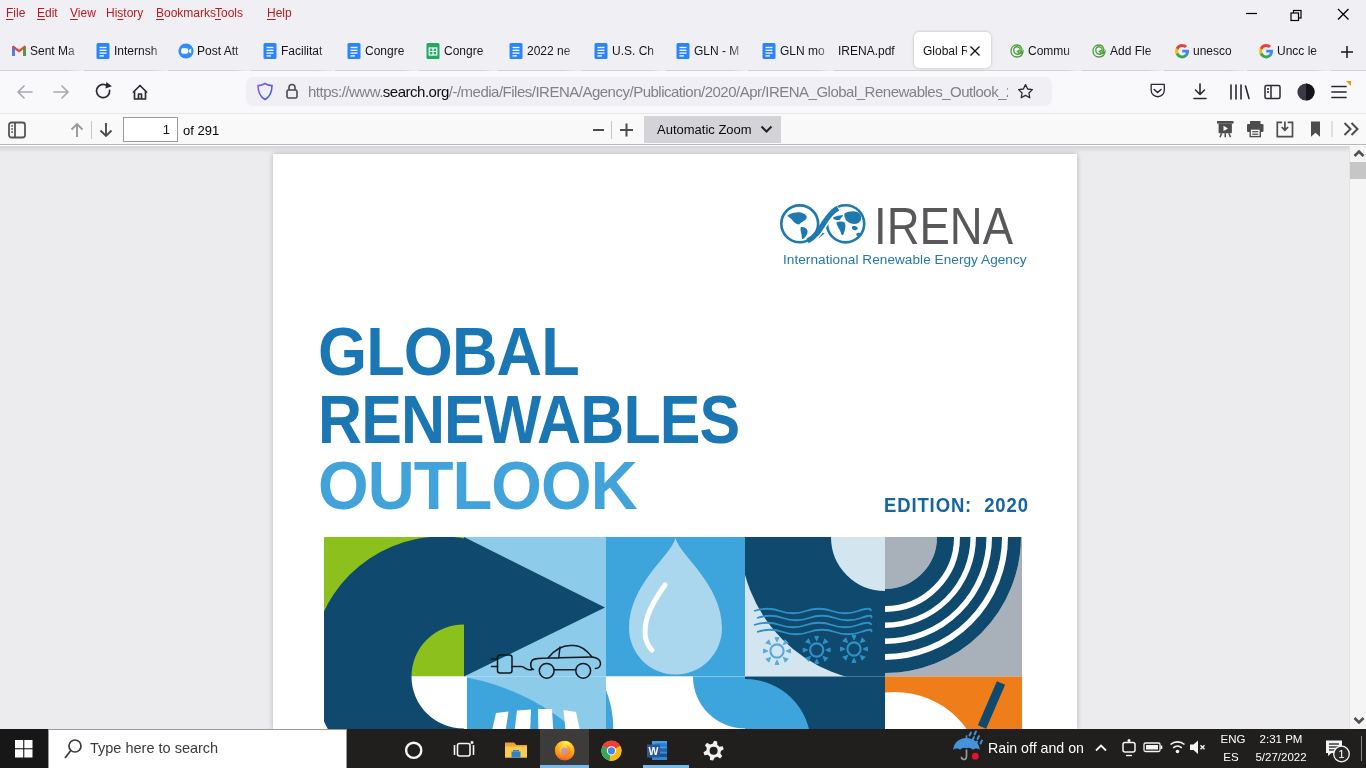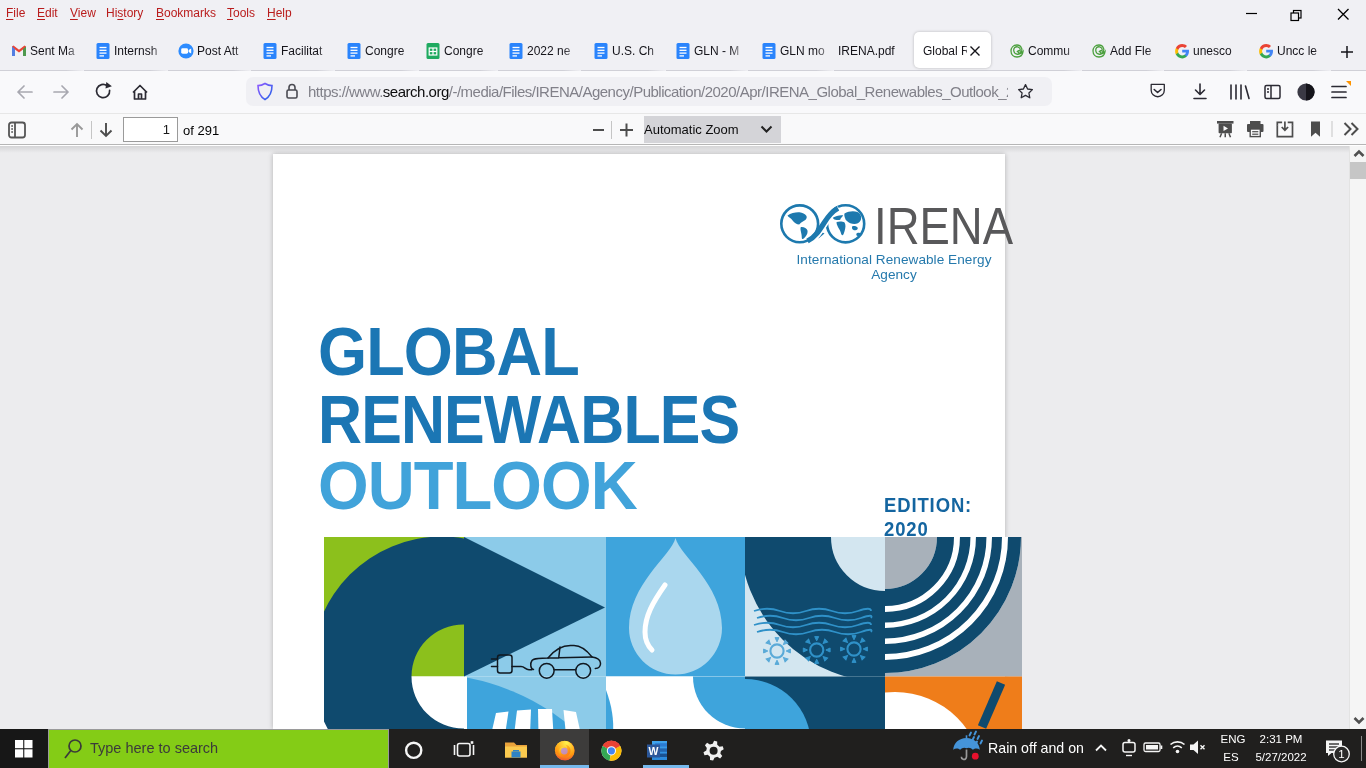--- a/index.html
+++ b/index.html
@@ -21,62 +21,62 @@
 #activetab .ttl { position:absolute; left:9px; top:12px; font-size:12px; color:#15141a; white-space:nowrap; width:44px; overflow:hidden;}
 #activetab .fade { position:absolute; right:12px; top:0; width:16px; height:33px; background:linear-gradient(90deg, rgba(255,255,255,0), #fff 70%); }
 
 #navbar { left:0; top:71px; width:1366px; height:42px; background:#f9f9fb; }
 #urlbar { position:absolute; left:246px; top:6px; width:806px; height:29px; background:#f0f0f4; border-radius:7px; }
 #urltext { position:absolute; left:62px; top:6px; font-size:15px; color:#818089; white-space:nowrap; width:700px; overflow:hidden; letter-spacing:-0.5px;}
 #urltext b { color:#0c0c0d; font-weight:normal; }
 
 #pdfbar { left:0; top:113px; width:1366px; height:32px; background:#f9f9fa; border-top:1px solid #e7e7e7; border-bottom:1px solid #b6b6b6; }
 #pagebox { position:absolute; left:123px; top:3px; width:55px; height:25px; background:#fff; border:1px solid #9a9a9a; font-size:13px; color:#1a1a1a; text-align:right; padding-right:7px; line-height:23px;}
-#zoomsel { position:absolute; left:644px; top:2px; width:137px; height:27px; background:#d4d4d8; font-size:13px; color:#0c0c0d; line-height:27px; }
+#zoomsel { position:absolute; left:644px; top:2px; width:137px; height:27px; background:#d4d4d8; font-size:13px; color:#0c0c0d; line-height:27px; padding-left:13px; }
 .vsep { position:absolute; width:1px; height:18px; top:7px; background:#c5c5c5; }
 
 
 #viewer { left:0; top:146px; width:1366px; height:583px; background:#ececee; }
 #vshadow { position:absolute; left:0; top:0; width:1366px; height:7px; background:linear-gradient(180deg, rgba(0,0,0,0.10), rgba(0,0,0,0)); }
-#page { position:absolute; left:273px; top:8px; width:732px; height:575px; background:#fff; box-shadow:0 0 5px rgba(0,0,0,0.25); }
+#page { position:absolute; left:273px; top:8px; width:804px; height:575px; background:#fff; box-shadow:0 0 5px rgba(0,0,0,0.25); }
 
 
 #scroll { position:absolute; left:1349px; top:0; width:17px; height:583px; background:#f5f5f5; border-left:1px solid #e3e3e3;}
 #sthumb { position:absolute; left:1px; top:16px; width:16px; height:17px; background:#c6c6c6; }
 
 
 #glogo { position:absolute; left:506px; top:49px; }
 #irena-word { position:absolute; left:601px; top:42px; font-size:52px; color:#58585a; letter-spacing:0px; transform:scaleX(0.875); transform-origin:0 0; }
 #irena-sub { position:absolute; left:510px; top:98px; font-size:13.6px; color:#2579ac; letter-spacing:0.05px;text-align:center; }
 .bigtitle { position:absolute; left:45px; font-weight:bold; letter-spacing:-1px; transform-origin:0 0; }
 #t1 { top:158px; font-size:68.5px; color:#1b76b4; transform:scaleX(0.921); }
 #t2 { top:226px; font-size:68.5px; color:#1b76b4; transform:scaleX(0.890); }
 #t3 { top:292px; font-size:68.5px; color:#41a3da; transform:scaleX(0.950); }
 #edition { position:absolute; left:611px; top:339px; font-size:21px; font-weight:bold; color:#1465a0; letter-spacing:1px; transform:scaleX(0.88); transform-origin:0 0; }
 #mosaic { position:absolute; left:51px; top:383px; }
 
 
 #taskbar { left:0; top:729px; width:1366px; height:39px; background:#201f1e; }
 #startbtn { position:absolute; left:0; top:0; width:48px; height:39px; background:#171717; }
-#searchbox { position:absolute; left:48px; top:0; width:341px; height:39px; background:#84cc16; border:1px solid #9a9a9a; border-bottom:none; }
+#searchbox { position:absolute; left:48px; top:0; width:299px; height:39px; background:#ffffff; border:1px solid #9a9a9a; border-bottom:none; }
 #searchtxt { position:absolute; left:41px; top:10px; font-size:14.5px; color:#3b3b3b; }
 #fxtile { position:absolute; left:540px; top:0; width:49px; height:39px; background:#3d3c3b; }
 .underline-b { position:absolute; top:36px; height:3px; background:#76b9ed; }
 </style>
 </head>
 <body>
 <div id="screen">
 
   <div id="menubar" class="abs">
     <span class="mi" style="left:6px;"><u>F</u>ile</span>
     <span class="mi" style="left:37px;"><u>E</u>dit</span>
     <span class="mi" style="left:70px;"><u>V</u>iew</span>
     <span class="mi" style="left:106px;">Hi<u>s</u>tory</span>
     <span class="mi" style="left:156px;"><u>B</u>ookmarks</span>
-    <span class="mi" style="left:227px;"><u>T</u>ools</span>
+    <span class="mi" style="left:215px;"><u>T</u>ools</span>
     <span class="mi" style="left:267px;"><u>H</u>elp</span>
 
     <svg class="abs" style="left:1240px; top:0;" width="126" height="28" viewBox="0 0 126 28">
       <line x1="6" y1="13.5" x2="17" y2="13.5" stroke="#000" stroke-width="1.2"></line>
       <rect x="53.5" y="10.5" width="7.5" height="7.5" fill="none" stroke="#000" stroke-width="1.2"></rect>
       <rect x="51" y="13" width="7.5" height="7.5" fill="#f0f0f4" stroke="#000" stroke-width="1.2"></rect>
       <path d="M98 9 L108.5 19.5 M108.5 9 L98 19.5" stroke="#000" stroke-width="1.3" fill="none"></path>
     </svg>
   </div>
 

